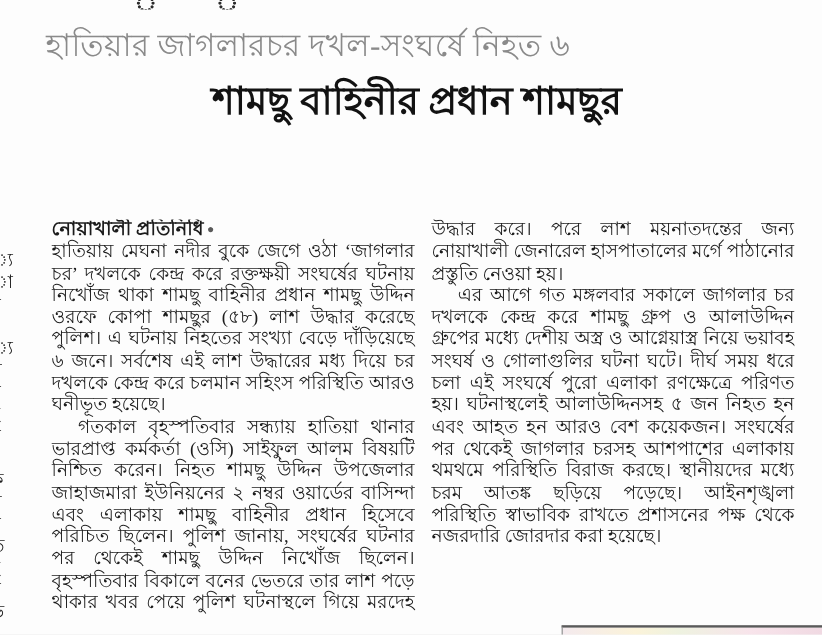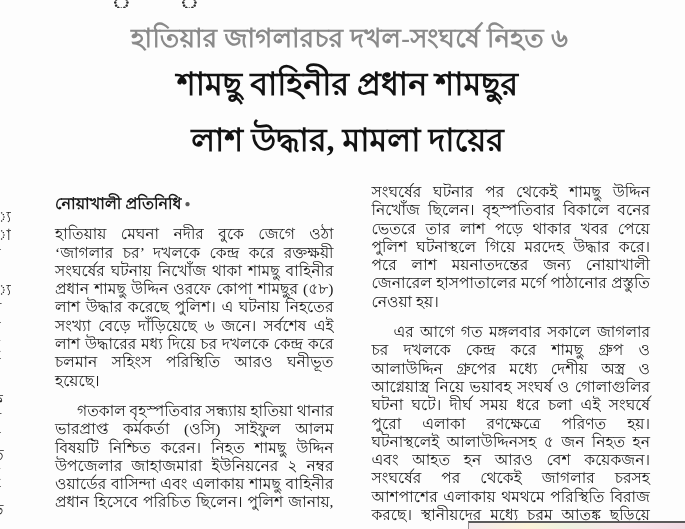--- a/index.html
+++ b/index.html
@@ -4,39 +4,39 @@
 <style>
   html,body { margin:0; padding:0; background:#e8e8e8; }
   .page {
     position:relative; width:685px; height:529px; margin:0 auto;
     background:#fdfdfd; overflow:hidden;
     font-family:"Liberation Serif","DejaVu Serif",serif;
   }
   
   .kicker {
     position:absolute; top:18px; left:38px; right:24px;
-    text-align:center; font-size:26px; font-weight:bold;
+    text-align:left; font-size:26px; font-weight:normal;
     color:#8a8a8a; letter-spacing:.3px; white-space:nowrap; overflow:hidden;
   }
   
   .headline {
     position:absolute; top:56px; left:30px; right:20px; margin:0;
     text-align:center; font-weight:bold; color:#121212;
     font-size:32px; line-height:56px;
   }
   
   .article {
     position:absolute; top:183px; left:43px; width:619px; height:346px;
     column-count:2; column-gap:14px; column-fill:auto;
     font-size:15.5px; line-height:18.3px; color:#1b1b1b;
     text-align:justify; overflow:hidden;
   }
-  .byline { margin:12px; font-weight:bold; font-size:16px; text-align:left; }
+  .byline { margin:0; font-weight:bold; font-size:16px; text-align:left; }
   .byline-bullet { color:#5a5a5a; font-size:10px; vertical-align:2px; padding-left:3px; }
-  .para { margin:12px; text-indent:22px; }
+  .para { margin:0; text-indent:22px; }
   .para.first { text-indent:0; }
   
   .left-edge-strip {
     position:absolute; top:205px; left:0; width:11px; height:320px;
     overflow:hidden; font-size:15.5px; color:#222;
   }
   .frag { display:block; height:18.3px; margin-left:-8px; white-space:nowrap; }
   
   .top-fragments { position:absolute; top:0; left:0; right:0; height:8px; overflow:hidden; }
   .topfrag { position:absolute; top:-13px; font-size:20px; color:#2a2a2a; font-weight:bold; }
@@ -77,21 +77,20 @@
       <span class="frag">ত</span>
       <span class="frag">ই</span>
       <span class="frag">ম</span>
       <span class="frag">ড</span>
     </div>
 
   <div class="kicker">হাতিয়ার জাগলারচর দখল-সংঘর্ষে নিহত ৬</div>
 
   <h1 class="headline">
     <span>শামছু বাহিনীর প্রধান শামছুর</span><br>
-    <span>লাশ উদ্ধার, মামলা দায়ের</span>
   </h1>
 
   <div class="article">
     <p class="byline"><span>নোয়াখালী প্রতিনিধি</span><span class="byline-bullet">●</span></p>
     <p class="para first">হাতিয়ায় মেঘনা নদীর বুকে জেগে ওঠা ‘জাগলার চর’ দখলকে কেন্দ্র করে রক্তক্ষয়ী সংঘর্ষের ঘটনায় নিখোঁজ থাকা শামছু বাহিনীর প্রধান শামছু উদ্দিন ওরফে কোপা শামছুর (৫৮) লাশ উদ্ধার করেছে পুলিশ। এ ঘটনায় নিহতের সংখ্যা বেড়ে দাঁড়িয়েছে ৬ জনে। সর্বশেষ এই লাশ উদ্ধারের মধ্য দিয়ে চর দখলকে কেন্দ্র করে চলমান সহিংস পরিস্থিতি আরও ঘনীভূত হয়েছে।</p>
     <p class="para">গতকাল বৃহস্পতিবার সন্ধ্যায় হাতিয়া থানার ভারপ্রাপ্ত কর্মকর্তা (ওসি) সাইফুল আলম বিষয়টি নিশ্চিত করেন। নিহত শামছু উদ্দিন উপজেলার জাহাজমারা ইউনিয়নের ২ নম্বর ওয়ার্ডের বাসিন্দা এবং এলাকায় শামছু বাহিনীর প্রধান হিসেবে পরিচিত ছিলেন। পুলিশ জানায়, সংঘর্ষের ঘটনার পর থেকেই শামছু উদ্দিন নিখোঁজ ছিলেন। বৃহস্পতিবার বিকালে বনের ভেতরে তার লাশ পড়ে থাকার খবর পেয়ে পুলিশ ঘটনাস্থলে গিয়ে মরদেহ উদ্ধার করে। পরে লাশ ময়নাতদন্তের জন্য নোয়াখালী জেনারেল হাসপাতালের মর্গে পাঠানোর প্রস্তুতি নেওয়া হয়।</p>
     <p class="para">এর আগে গত মঙ্গলবার সকালে জাগলার চর দখলকে কেন্দ্র করে শামছু গ্রুপ ও আলাউদ্দিন গ্রুপের মধ্যে দেশীয় অস্ত্র ও আগ্নেয়াস্ত্র নিয়ে ভয়াবহ সংঘর্ষ ও গোলাগুলির ঘটনা ঘটে। দীর্ঘ সময় ধরে চলা এই সংঘর্ষে পুরো এলাকা রণক্ষেত্রে পরিণত হয়। ঘটনাস্থলেই আলাউদ্দিনসহ ৫ জন নিহত হন এবং আহত হন আরও বেশ কয়েকজন। সংঘর্ষের পর থেকেই জাগলার চরসহ আশপাশের এলাকায় থমথমে পরিস্থিতি বিরাজ করছে। স্থানীয়দের মধ্যে চরম আতঙ্ক ছড়িয়ে পড়েছে। আইনশৃঙ্খলা পরিস্থিতি স্বাভাবিক রাখতে প্রশাসনের পক্ষ থেকে নজরদারি জোরদার করা হয়েছে।</p>
   </div>
 
   <div class="photo-strip"></div>

